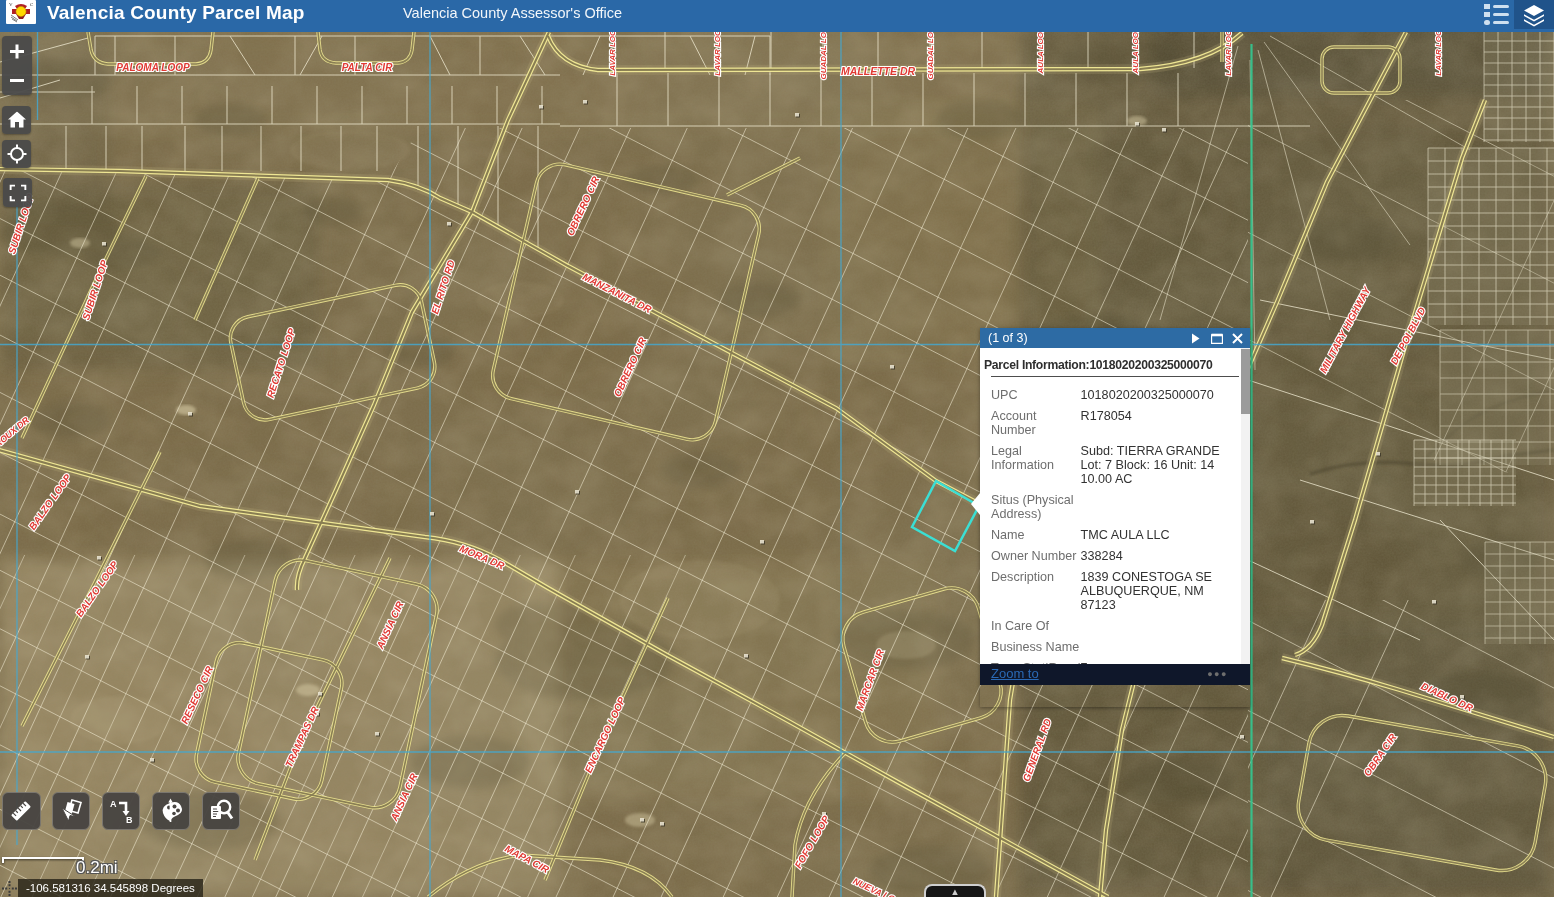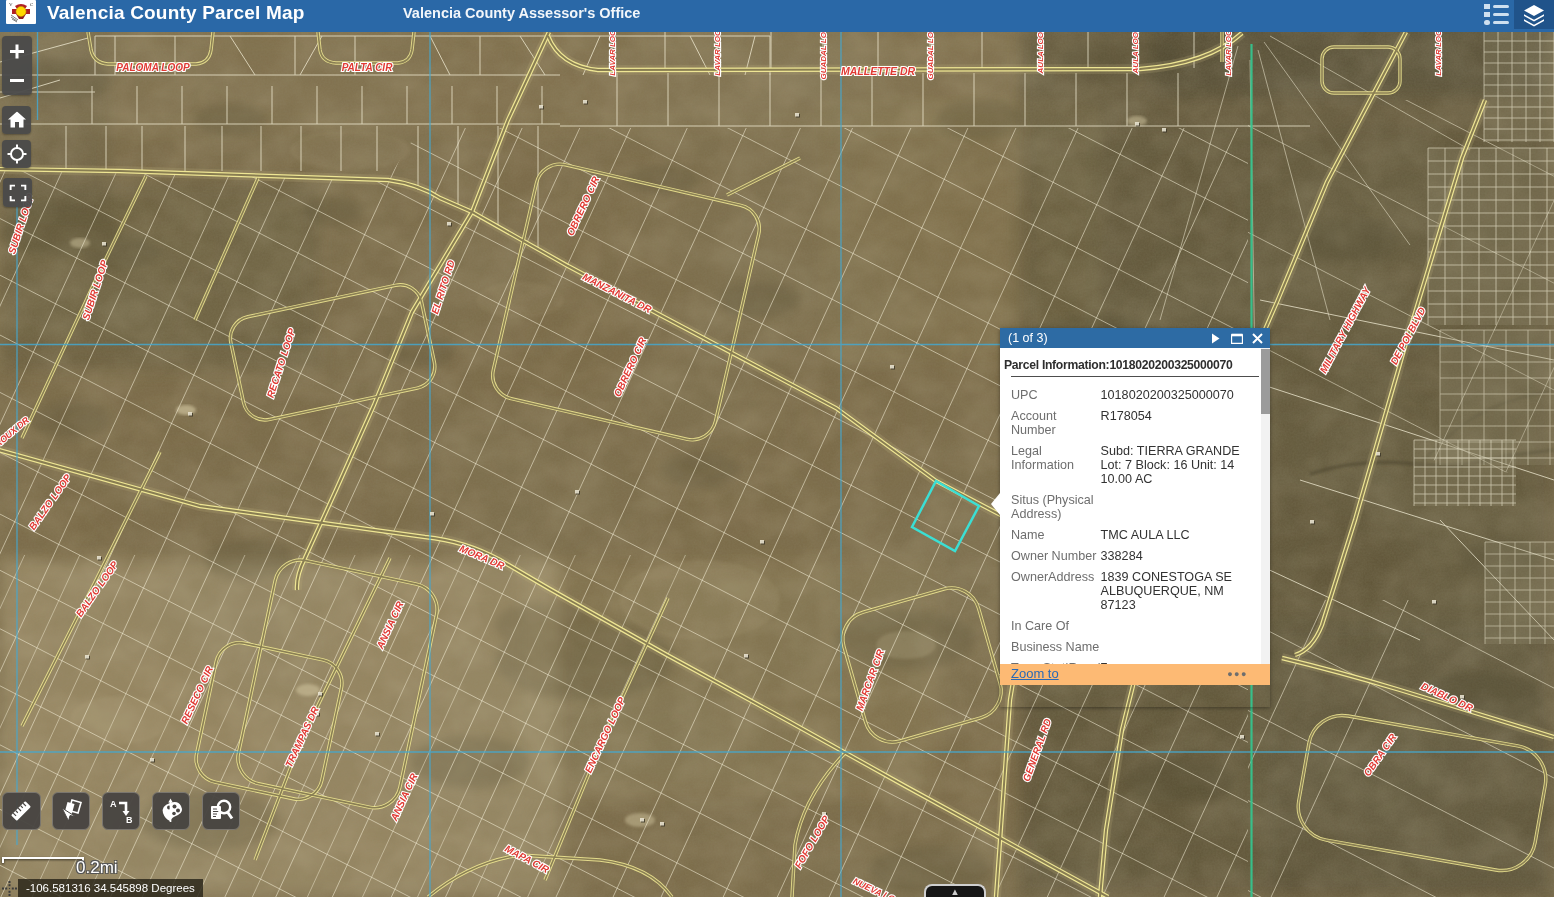--- a/index.html
+++ b/index.html
@@ -2,52 +2,52 @@
 <html><head><meta charset="utf-8">
 <style>
 *{margin:0;padding:0;box-sizing:border-box}
 html,body{width:1554px;height:897px;overflow:hidden;font-family:"Liberation Sans",sans-serif}
 #stage{position:relative;width:1554px;height:897px;overflow:hidden;background:#87795a}
 #map{position:absolute;left:0;top:0}
 
 #topbar{position:absolute;left:0;top:0;width:1554px;height:32px;background:#2a68a7;z-index:20}
 #logo{position:absolute;left:6px;top:0;width:30px;height:24px;background:#fff;border-radius:1px}
 #title{position:absolute;left:47px;top:2px;font-size:19px;font-weight:bold;color:#fff;letter-spacing:0.2px}
-#subtitle{position:absolute;left:403px;top:5px;font-size:14.5px;font-weight:bold;color:#f2f6fa}
+#subtitle{position:absolute;left:403px;top:5px;font-size:14.5px;font-weight:normal;color:#f2f6fa}
 #legendbtn{position:absolute;right:44px;top:3px}
 #layersbtn{position:absolute;right:0;top:0;width:40px;height:29px;background:#20538a;display:flex;align-items:center;justify-content:center}
 
 .ctl{position:absolute;background:rgba(74,74,74,0.95);border-radius:4px;color:#fff;z-index:15;box-shadow:0 1px 2px rgba(0,0,0,0.3)}
 #zoombox{left:2px;top:36px;width:30px;height:59px}
 #homebtn{left:2px;top:106px;width:29px;height:28px}
 #locbtn{left:2px;top:140px;width:29px;height:28px}
 #fsbtn{left:3px;top:178px;width:29px;height:29px}
 .ctl svg{position:absolute;left:50%;top:50%;transform:translate(-50%,-50%)}
 
 .tb{position:absolute;width:38.5px;height:38px;background:rgba(72,69,66,0.96);border:1px solid #7a766f;border-radius:6px;z-index:15;display:flex;align-items:center;justify-content:center}
 
 #scalebar{position:absolute;left:2px;top:857px;width:82px;height:6px;border-top:2px solid #fff;border-left:2px solid #fff;border-right:2px solid #fff;z-index:14;filter:drop-shadow(0 1px 1px rgba(0,0,0,0.6))}
 #scalelbl{position:absolute;left:76px;top:858px;font-size:17px;font-weight:normal;color:#fff;z-index:15;text-shadow:-1px -1px 0 #555,1px -1px 0 #555,-1px 1px 0 #555,1px 1px 0 #555}
 #coords{position:absolute;left:18px;top:879px;height:18px;background:rgba(38,34,22,0.8);color:#fff;font-size:11.5px;line-height:18px;padding:0 8px;z-index:14;white-space:nowrap}
 #coordicon{position:absolute;left:2px;top:881px;z-index:14}
 
 #btab{position:absolute;left:924px;top:884px;width:62px;height:14px;background:#161616;border:2px solid #cfcfcf;border-bottom:none;border-radius:8px 8px 0 0;z-index:14;text-align:center}
 #btab span{display:block;color:#cccccc;font-size:9.5px;line-height:11px}
 
-#popup{position:absolute;left:1000px;top:328px;width:270px;height:379px;z-index:18;box-shadow:0 1px 4px rgba(0,0,0,0.4)}
+#popup{position:absolute;left:980px;top:328px;width:270px;height:379px;z-index:18;box-shadow:0 1px 4px rgba(0,0,0,0.4)}
 #phead{height:20px;background:#2d6ba4;color:#fff;font-size:12.5px;line-height:20px;padding:0 8px;position:relative}
 #phead .hic{position:absolute;top:0;height:20px;display:flex;align-items:center}
 #pbody{position:relative;height:337px;background:#fff;overflow:hidden}
 #ptitle{margin:10px 11px 0 4px;font-size:12.2px;letter-spacing:-0.3px;font-weight:bold;color:#2e2e2e;white-space:nowrap}
 #phr{margin:4px 11px 0 11px;border-top:1.5px solid #4d4d4d}
 #ptable{margin:4px 0 0 11px;border-collapse:separate;border-spacing:0 7px;font-size:12.6px;line-height:14px}
 #ptable td{vertical-align:top;padding:0}
 #ptable td.l{width:82px;color:#6e6e6e}
 #ptable td.v{color:#323232;width:158px}
-#pfoot{position:absolute;left:0;right:0;bottom:0;height:21px;background:#fdba74}
+#pfoot{position:absolute;left:0;right:0;bottom:0;height:21px;background:#0f172a}
 #pfoot a{position:absolute;left:11px;bottom:4px;font-size:13px;color:#2a69b5;text-decoration:underline}
 #pfoot .dots{position:absolute;right:22px;bottom:6px;font-size:9px;color:#6e6e6e;letter-spacing:1.5px}
 #sbar{position:absolute;right:0;top:0;width:9px;height:321px;background:#f2f2f2}
 #sthumb{position:absolute;right:0;top:1px;width:9px;height:65px;background:#9b9b9b}
 #ptr{position:absolute;left:-9px;top:165px;width:0;height:0;border-top:11px solid transparent;border-bottom:11px solid transparent;border-right:9px solid #fff}
 </style></head>
 <body>
 <div id="stage">
 <svg id="map" width="1554" height="897" viewBox="0 0 1554 897">
 <defs>
@@ -803,21 +803,21 @@
             </tr>
    <tr>
               <td class="l">Name</td>
               <td class="v">TMC AULA LLC</td>
             </tr>
    <tr>
               <td class="l">Owner Number</td>
               <td class="v">338284</td>
             </tr>
    <tr>
-              <td class="l">OwnerAddress</td>
+              <td class="l">Description</td>
               <td class="v">1839 CONESTOGA SE ALBUQUERQUE, NM 87123</td>
             </tr>
    <tr>
               <td class="l">In Care Of</td>
               <td class="v">&nbsp;</td>
             </tr>
    <tr>
               <td class="l">Business Name</td>
               <td class="v">&nbsp;</td>
             </tr>

